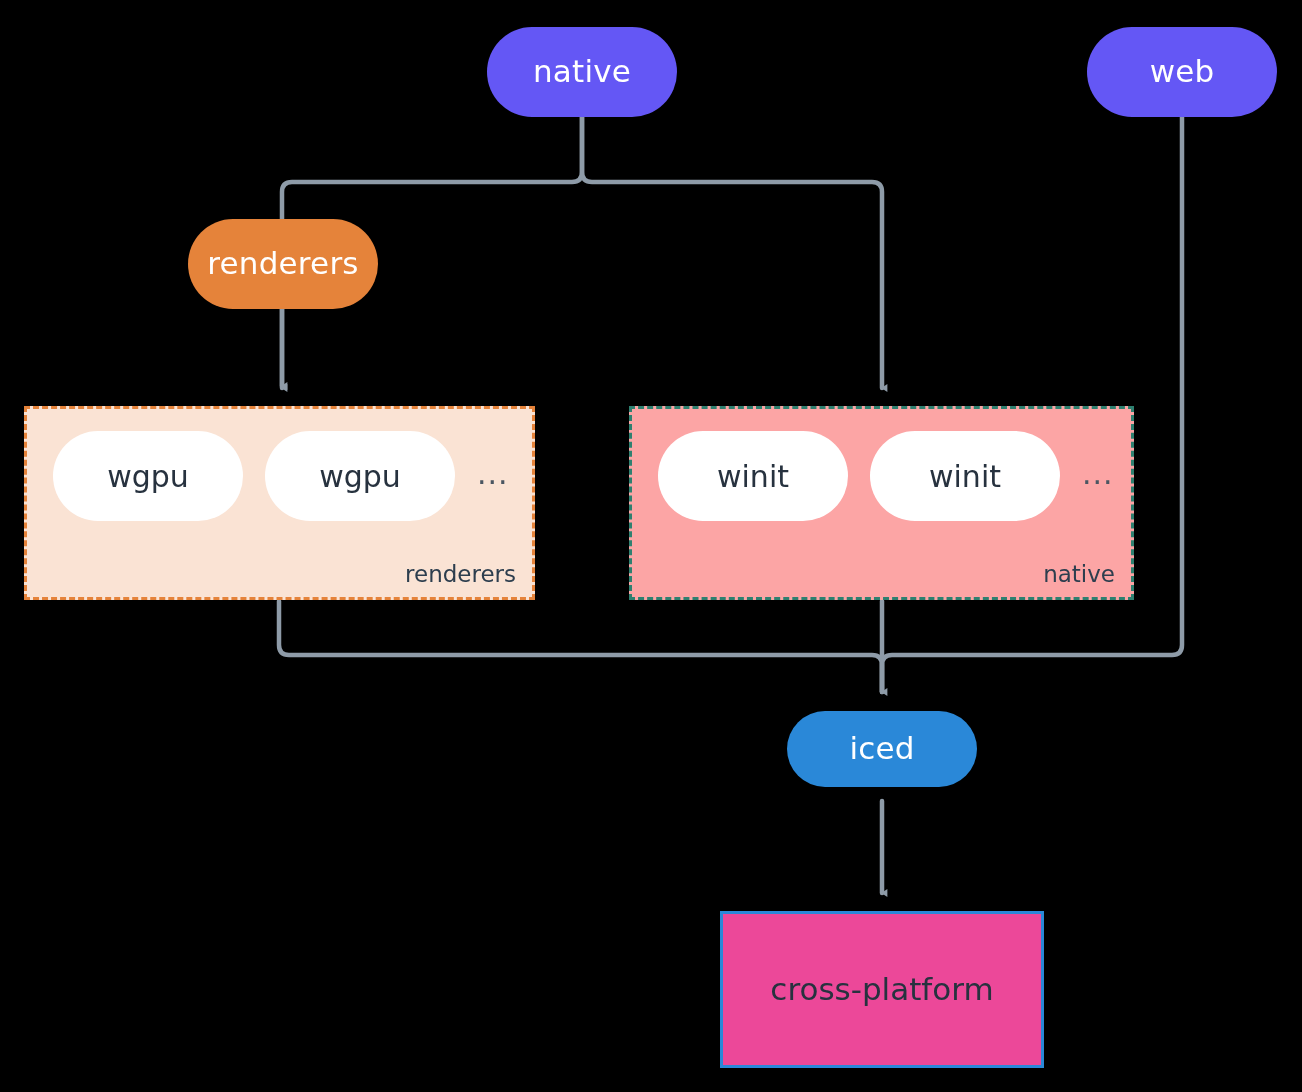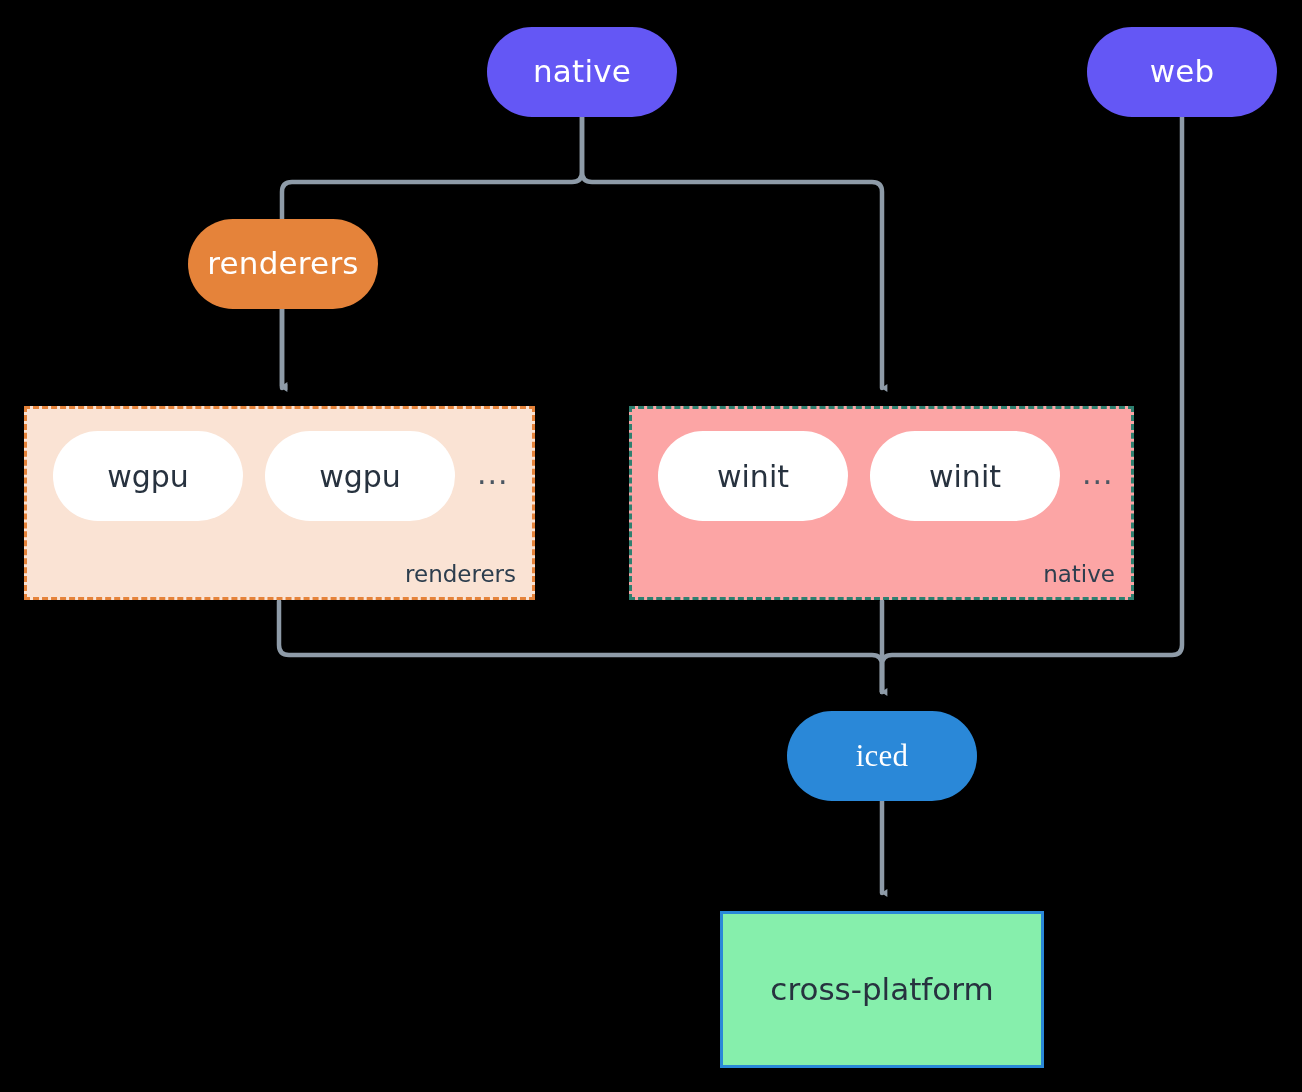--- a/index.html
+++ b/index.html
@@ -60,23 +60,22 @@
     left: 188px;
     top: 219px;
     width: 190px;
     height: 90px;
     background: #E5833A;
   }
   .node-iced {
     left: 787px;
     top: 711px;
     width: 190px;
-    height: 90px;
+    height: 76px;
     background: #2A88D8;
-    font-family: Liberation Serif, serif;
   }
 
   
   .group {
     position: absolute;
     box-sizing: border-box;
     border-style: dashed;
     border-width: 3px;
   }
   .group-renderers {
@@ -131,21 +130,21 @@
     color: #2D3E4E;
     font-size: 23px;
   }
 
   
   .rect-node {
     left: 720px;
     top: 911px;
     width: 324px;
     height: 157px;
-    background: #86efac;
+    background: #ec4899;
     border: 3px solid #2A88D8;
     color: #27323F;
     font-size: 31px;
     flex-direction: row;
     box-sizing: border-box;
   }
   .rect-node span { display: block; }
 </style>
 </head>
 <body>

